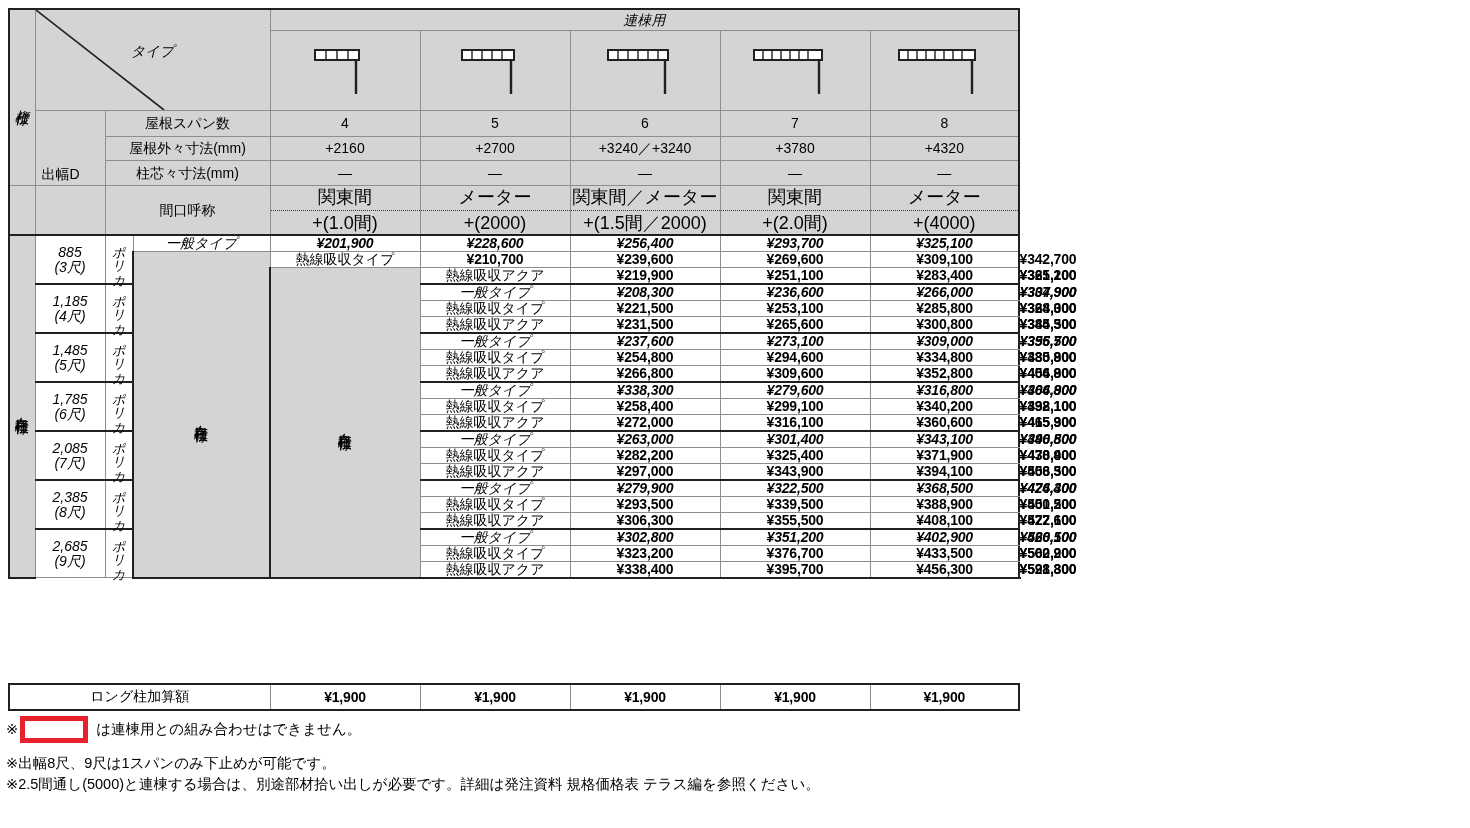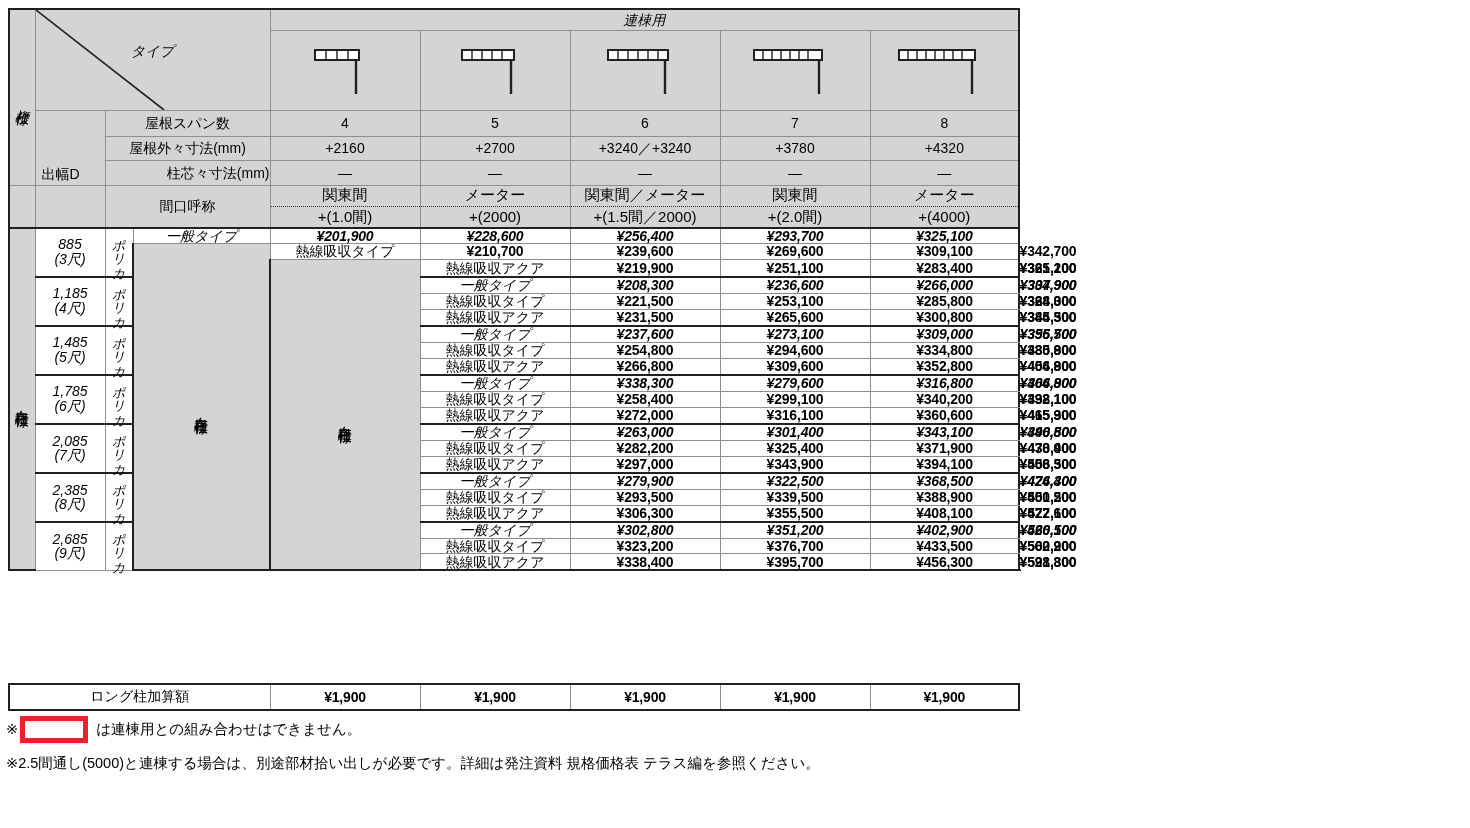--- a/index.html
+++ b/index.html
@@ -43,21 +43,21 @@
   .price{
     text-align:right;
     padding-right:6px;
     font-weight:bold;
     font-size:16px;
     letter-spacing:-0.2px;
   }
   .typecell{font-size:14px;}
   .numrow{font-size:15px;}
   .dimrow{font-size:14px;}
-  .maguchi{font-size:15px;line-height:1.25;}
+  .maguchi{font-size:18px;line-height:1.25;}
   .maguchi .a{display:block;}
   .maguchi .b{display:block;border-top:1px dotted #333;margin-top:1px;padding-top:1px;}
   .dcell{font-size:15px;line-height:1.15;}
 
   
   .diag{position:relative;overflow:hidden;}
   .diag svg{position:absolute;left:0;top:0;}
   .diag .tp{position:absolute;right:0;left:0;top:34px;text-align:center;font-size:14px;}
   .dcorner{position:relative;overflow:hidden;}
   .dcorner .dd{position:absolute;left:6px;bottom:3px;font-size:14px;}
@@ -195,21 +195,21 @@
       <tr>
         <td class="hd" colspan="2" style="height:19px;">屋根外々寸法(mm)</td>
         <td class="hd dimrow">+2160</td>
         <td class="hd dimrow">+2700</td>
         <td class="hd dimrow">+3240／+3240</td>
         <td class="hd dimrow">+3780</td>
         <td class="hd dimrow br">+4320</td>
       </tr>
 
       <tr>
-        <td class="hd" colspan="2" style="height:19px;text-align:right;">柱芯々寸法(mm)</td>
+        <td class="hd" colspan="2" style="height:19px;">柱芯々寸法(mm)</td>
         <td class="hd dimrow">—</td>
         <td class="hd dimrow">—</td>
         <td class="hd dimrow">—</td>
         <td class="hd dimrow">—</td>
         <td class="hd dimrow br">—</td>
       </tr>
 
       <tr>
         <td class="hd bb bl" style="border-left:2px solid #231f20;"></td>
         <td class="hd bb" style="border:1px solid #8e8e8e;border-bottom:2px solid #231f20;"></td>
@@ -461,14 +461,15 @@
   </table>
 </div>
 
 <div class="notes">
   <div class="n1">
     <span class="note-line">※</span>
     <span class="redbox"></span>
     <span class="note-line">は連棟用との組み合わせはできません。</span>
   </div>
   <div class="gap"></div>
+  <div class="note-line nline">※出幅8尺、9尺は1スパンのみ下止めが可能です。</div>
   <div class="note-line nline">※2.5間通し(5000)と連棟する場合は、別途部材拾い出しが必要です。詳細は発注資料 規格価格表 テラス編を参照ください。</div>
 </div>
 
 </body></html>

